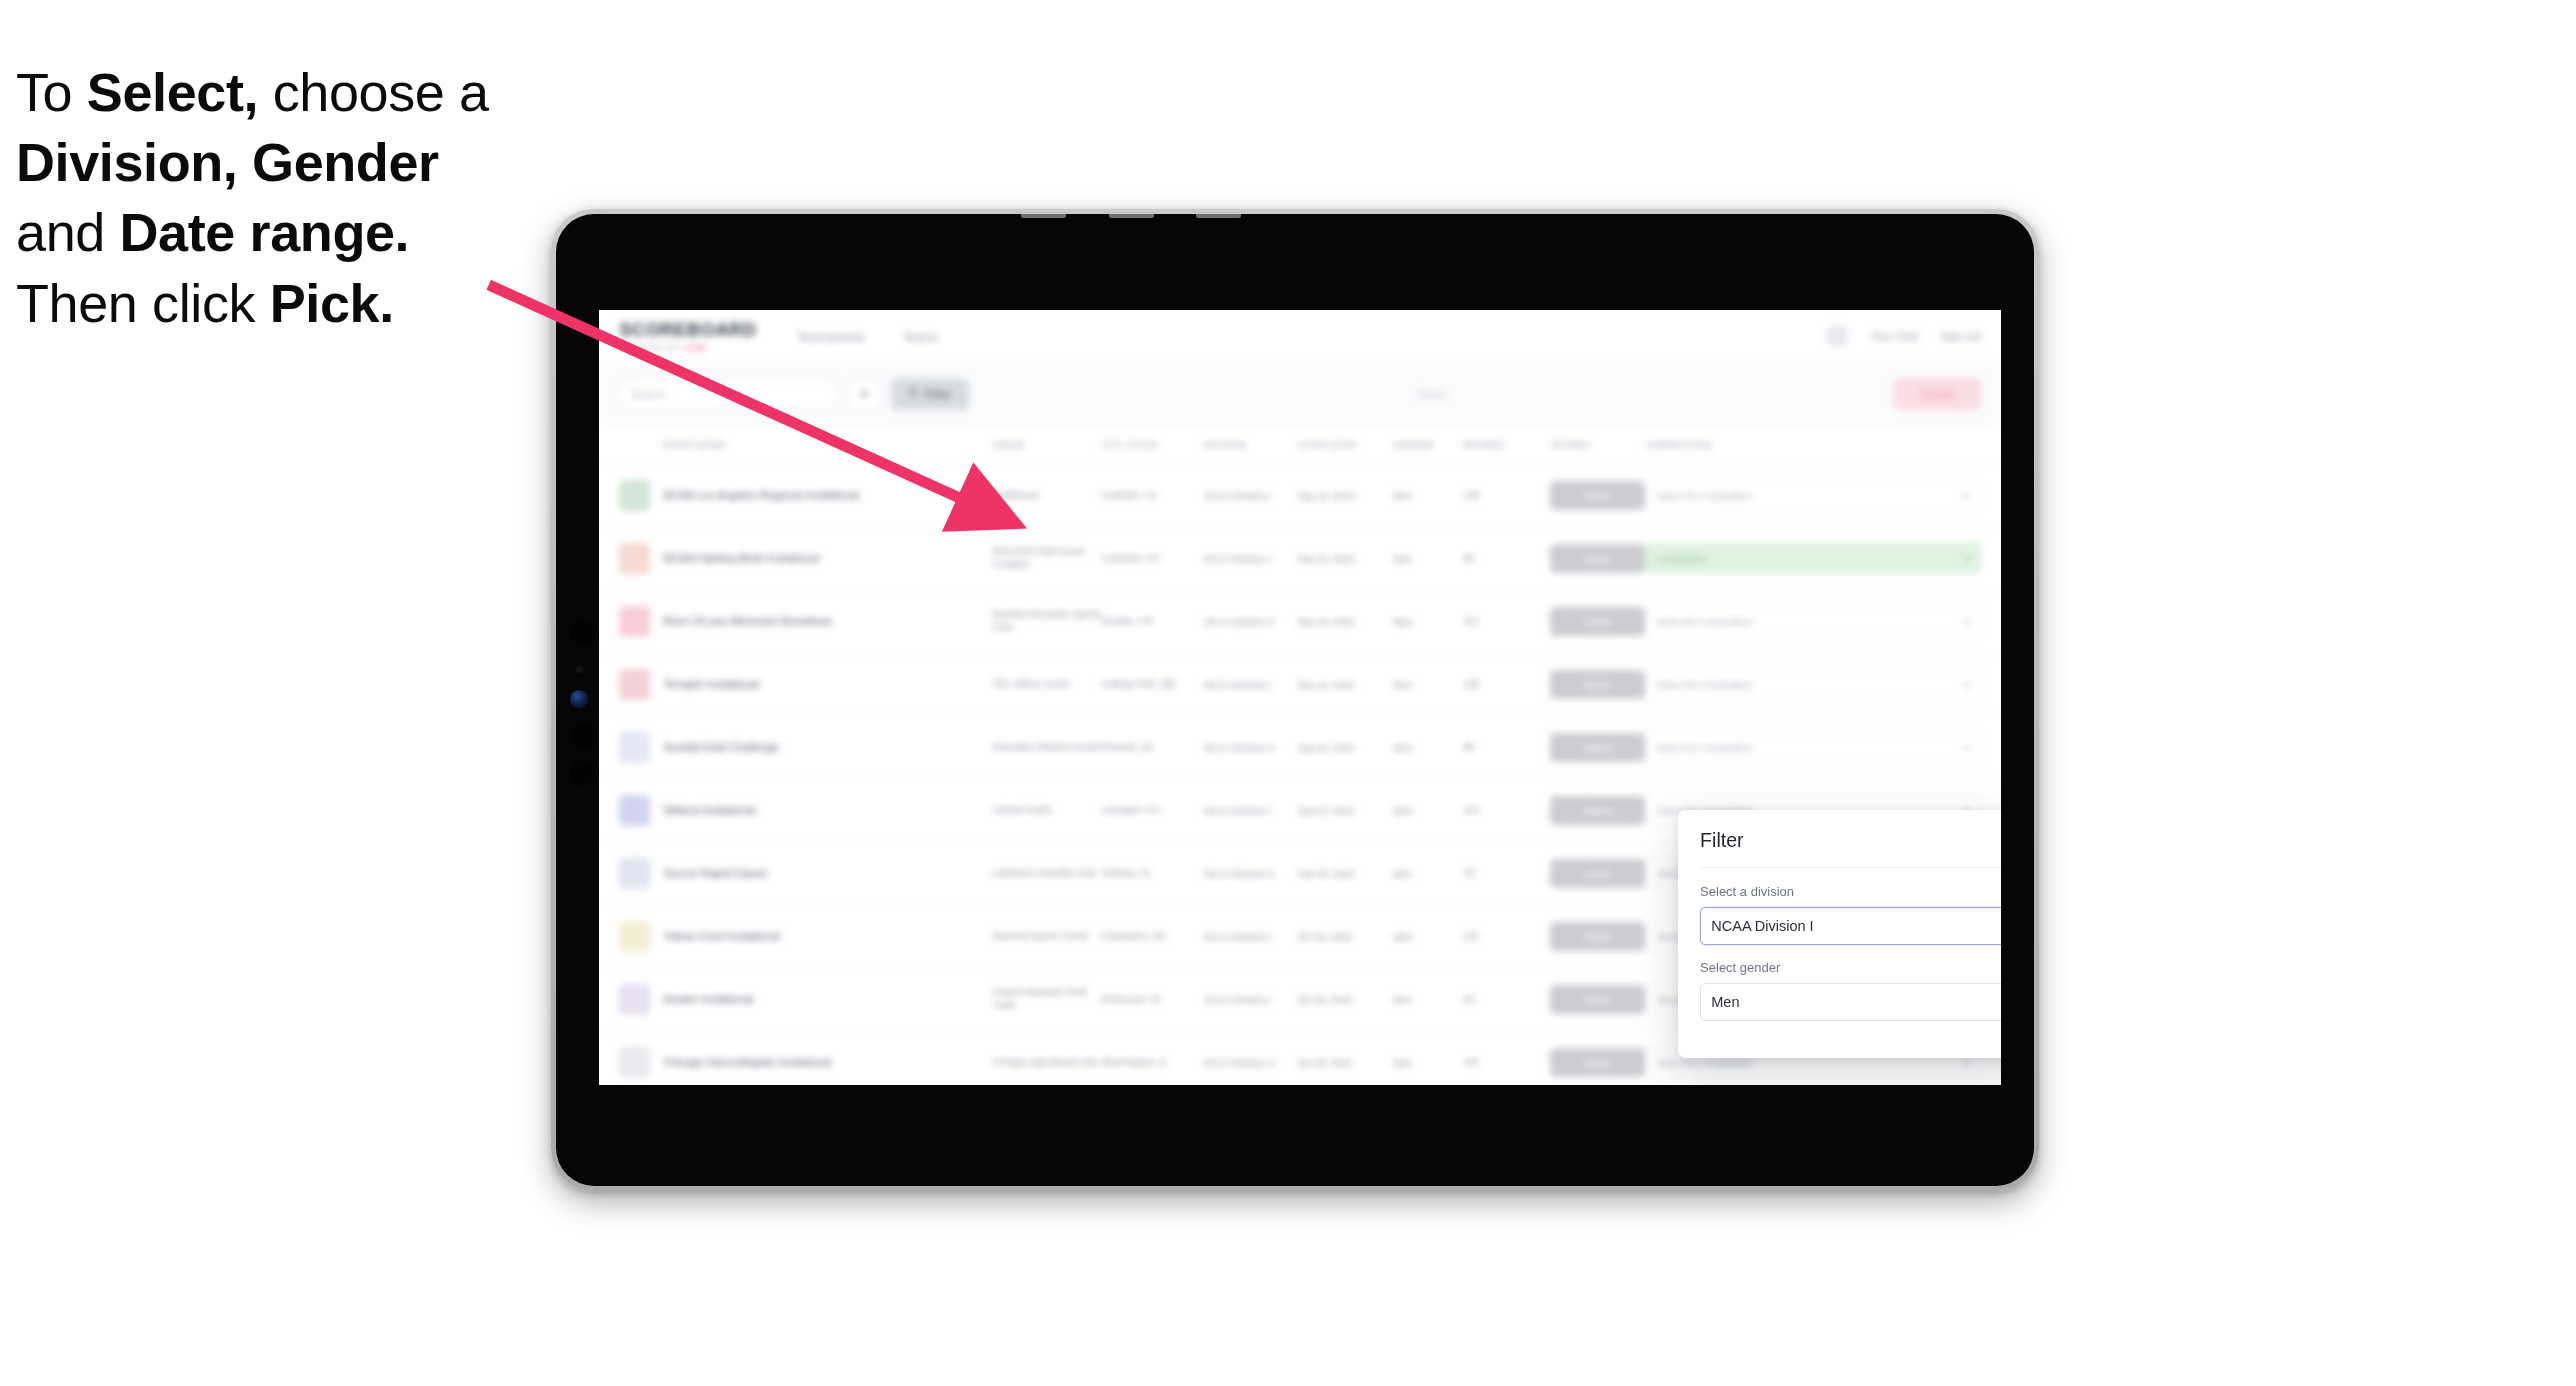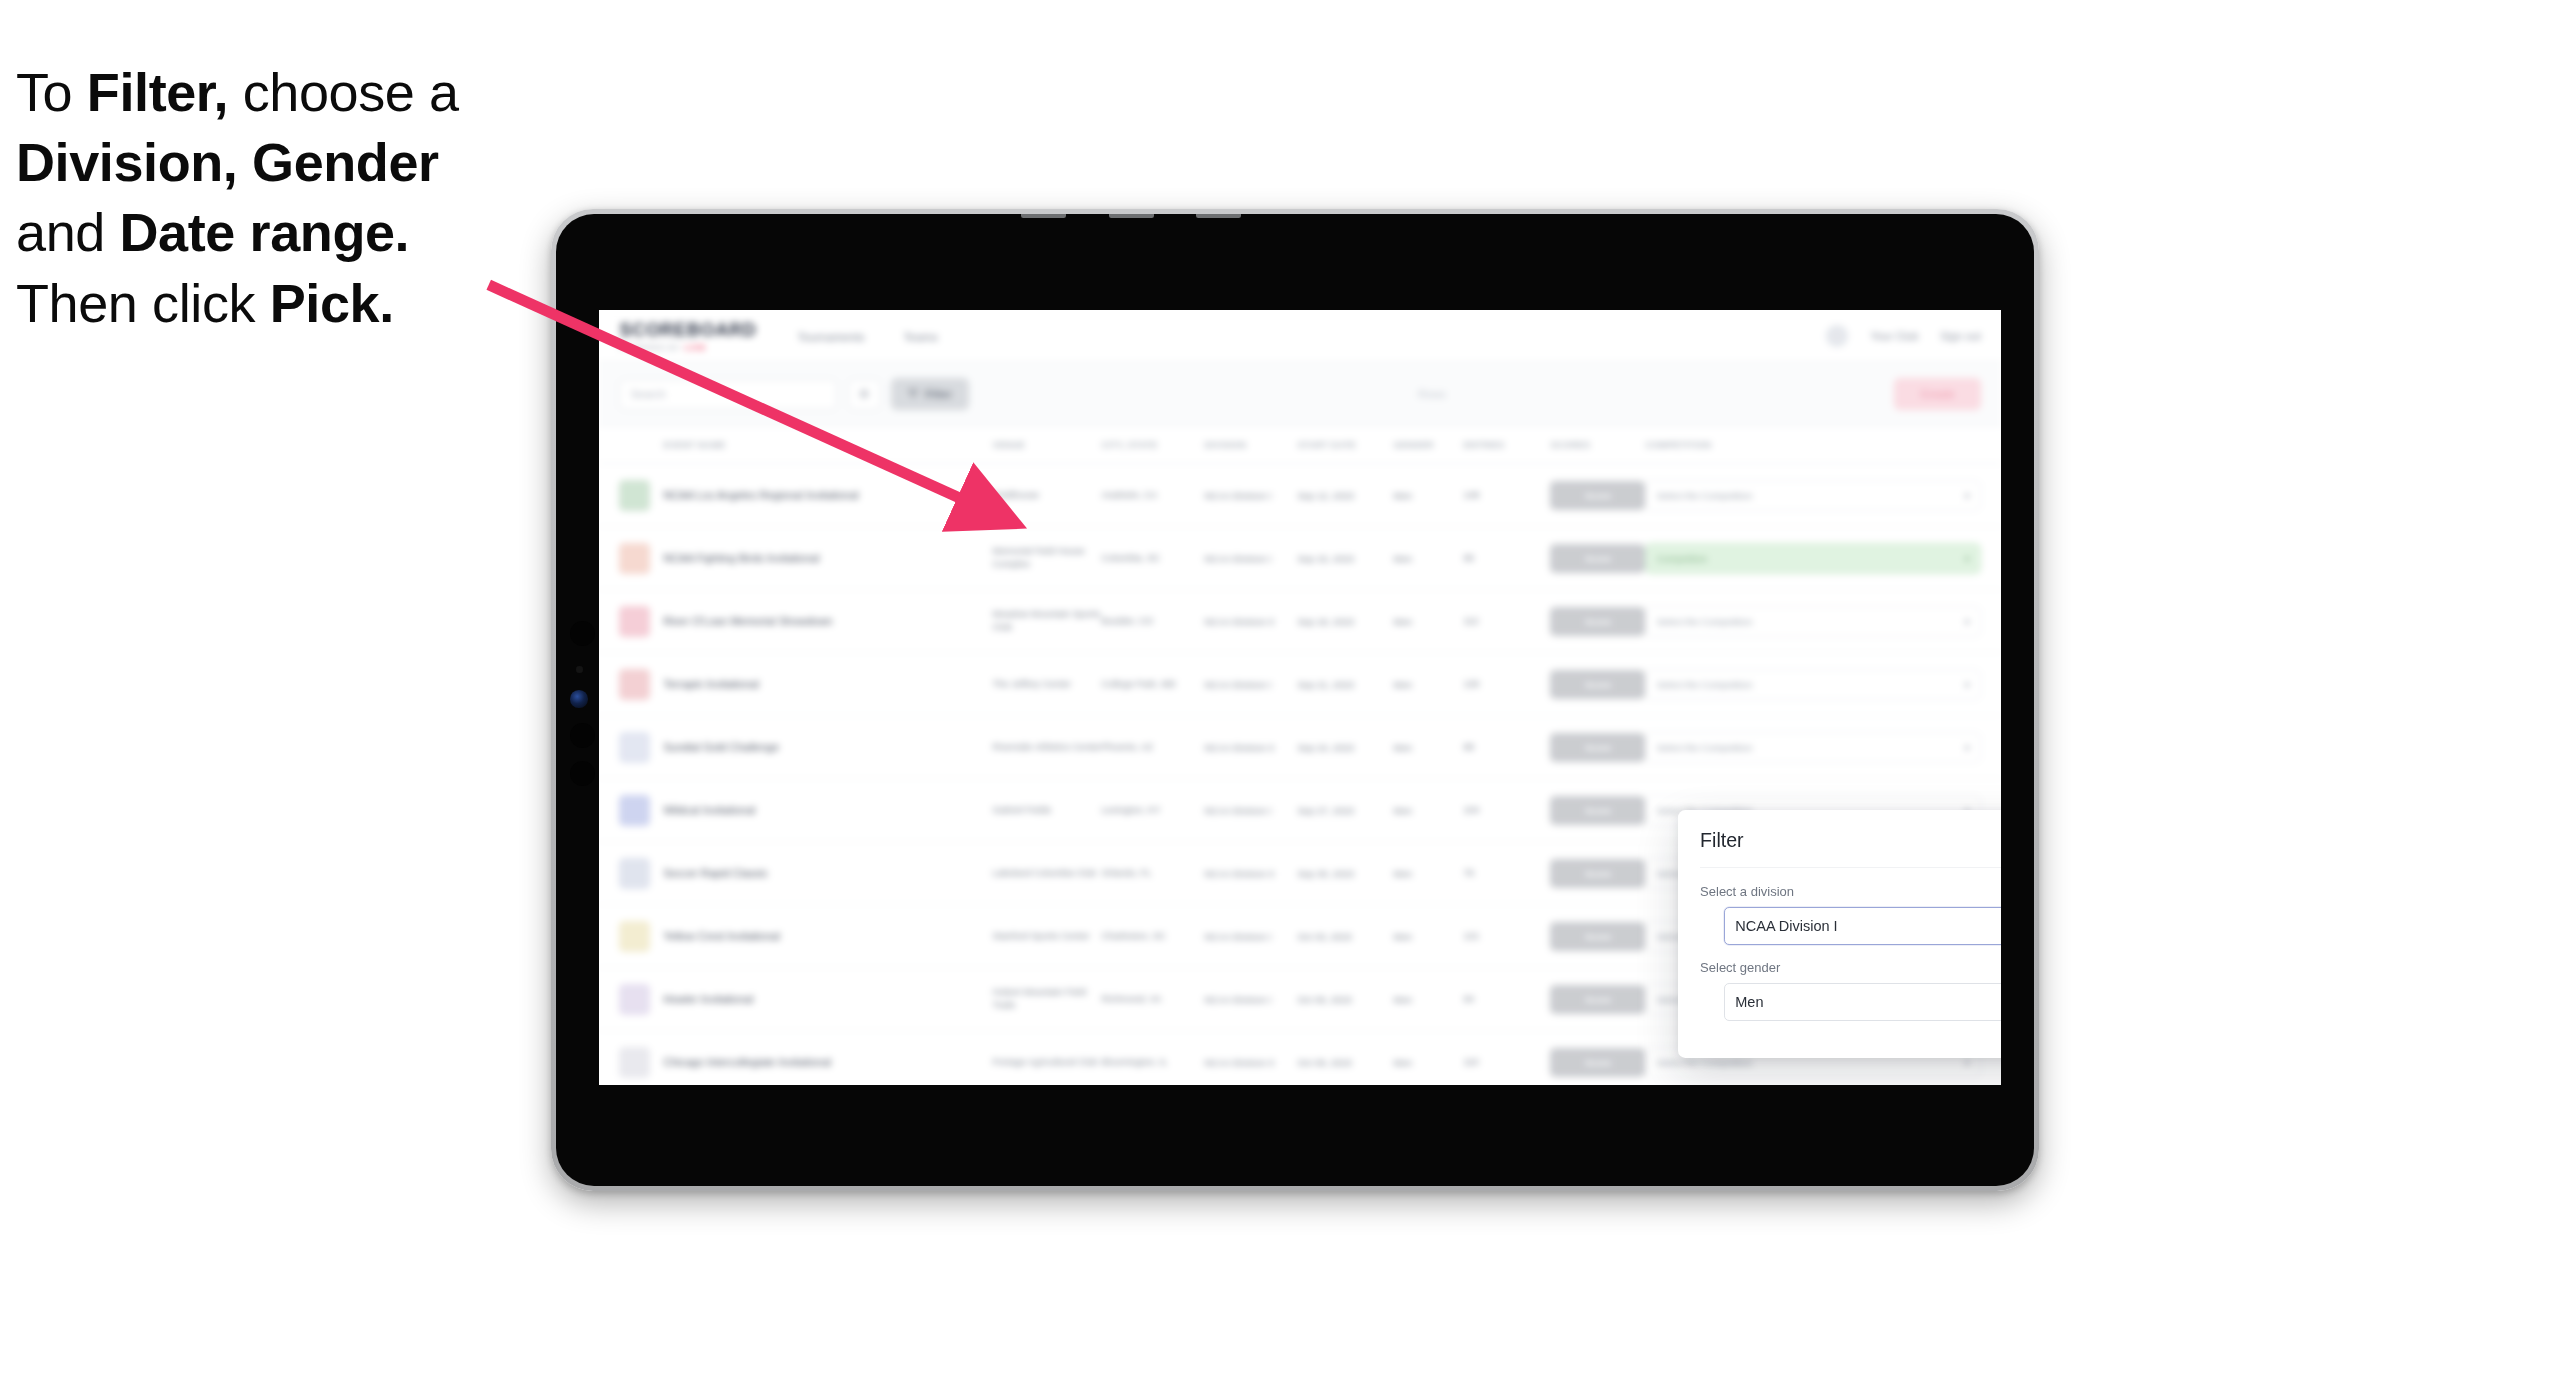--- a/index.html
+++ b/index.html
@@ -183,40 +183,40 @@
     position: relative;
     padding-bottom: 14.5px;
     border-bottom: 0.7px solid #f1f2f4;
     margin-bottom: 16px;
   }
   #modal-title { font-size: 19.6px; color: #22272f; }
   .field-label { font-size: 13px; color: #6f7682; margin-bottom: 8px; }
   .field-group { margin-bottom: 15.3px; }
   .select-ctl {
     height: 38px; border: 0.7px solid #dfe2e7; border-radius: 5.1px; background: #fff;
-    display: flex; align-items: center; padding: 0 10.2px; margin-left: 24px;
+    display: flex; align-items: center; padding: 0 10.2px;
   }
   .select-ctl.focused { border: 1.2px solid #9aa6d8; box-shadow: 0 0 0 0.7px rgba(154,166,216,0.25); }
   .select-value { flex: 1; font-size: 14.5px; color: #2a2f38; }
   .date-ctl {
     height: 38px; border: 0.7px solid #dfe2e7; border-radius: 5.1px; background: #fff;
     display: flex; align-items: center; gap: 8.7px; padding: 0 11.6px;
     font-size: 14.5px; color: #333840;
   }
 
   
   #arrow { position: absolute; left: 480px; top: 276px; width: 611px; height: 291px; pointer-events: none; }
 </style>
 </head>
 <body>
 
 <div id="stage">
 
   <div id="caption">
-    <div class="line"><span>To </span><span class="b">Filter,</span><span> choose a</span></div>
+    <div class="line"><span>To </span><span class="b">Select,</span><span> choose a</span></div>
     <div class="line"><span class="b">Division, Gender</span></div>
     <div class="line"><span>and </span><span class="b">Date range.</span></div>
     <div class="line"><span>Then click </span><span class="b">Pick.</span></div>
   </div>
 
   <div id="tablet">
     <div id="tablet-inner">
 
       <div class="slit" style="left:465px;width:45px;"></div>
       <div class="slit" style="left:553px;width:45px;"></div>

